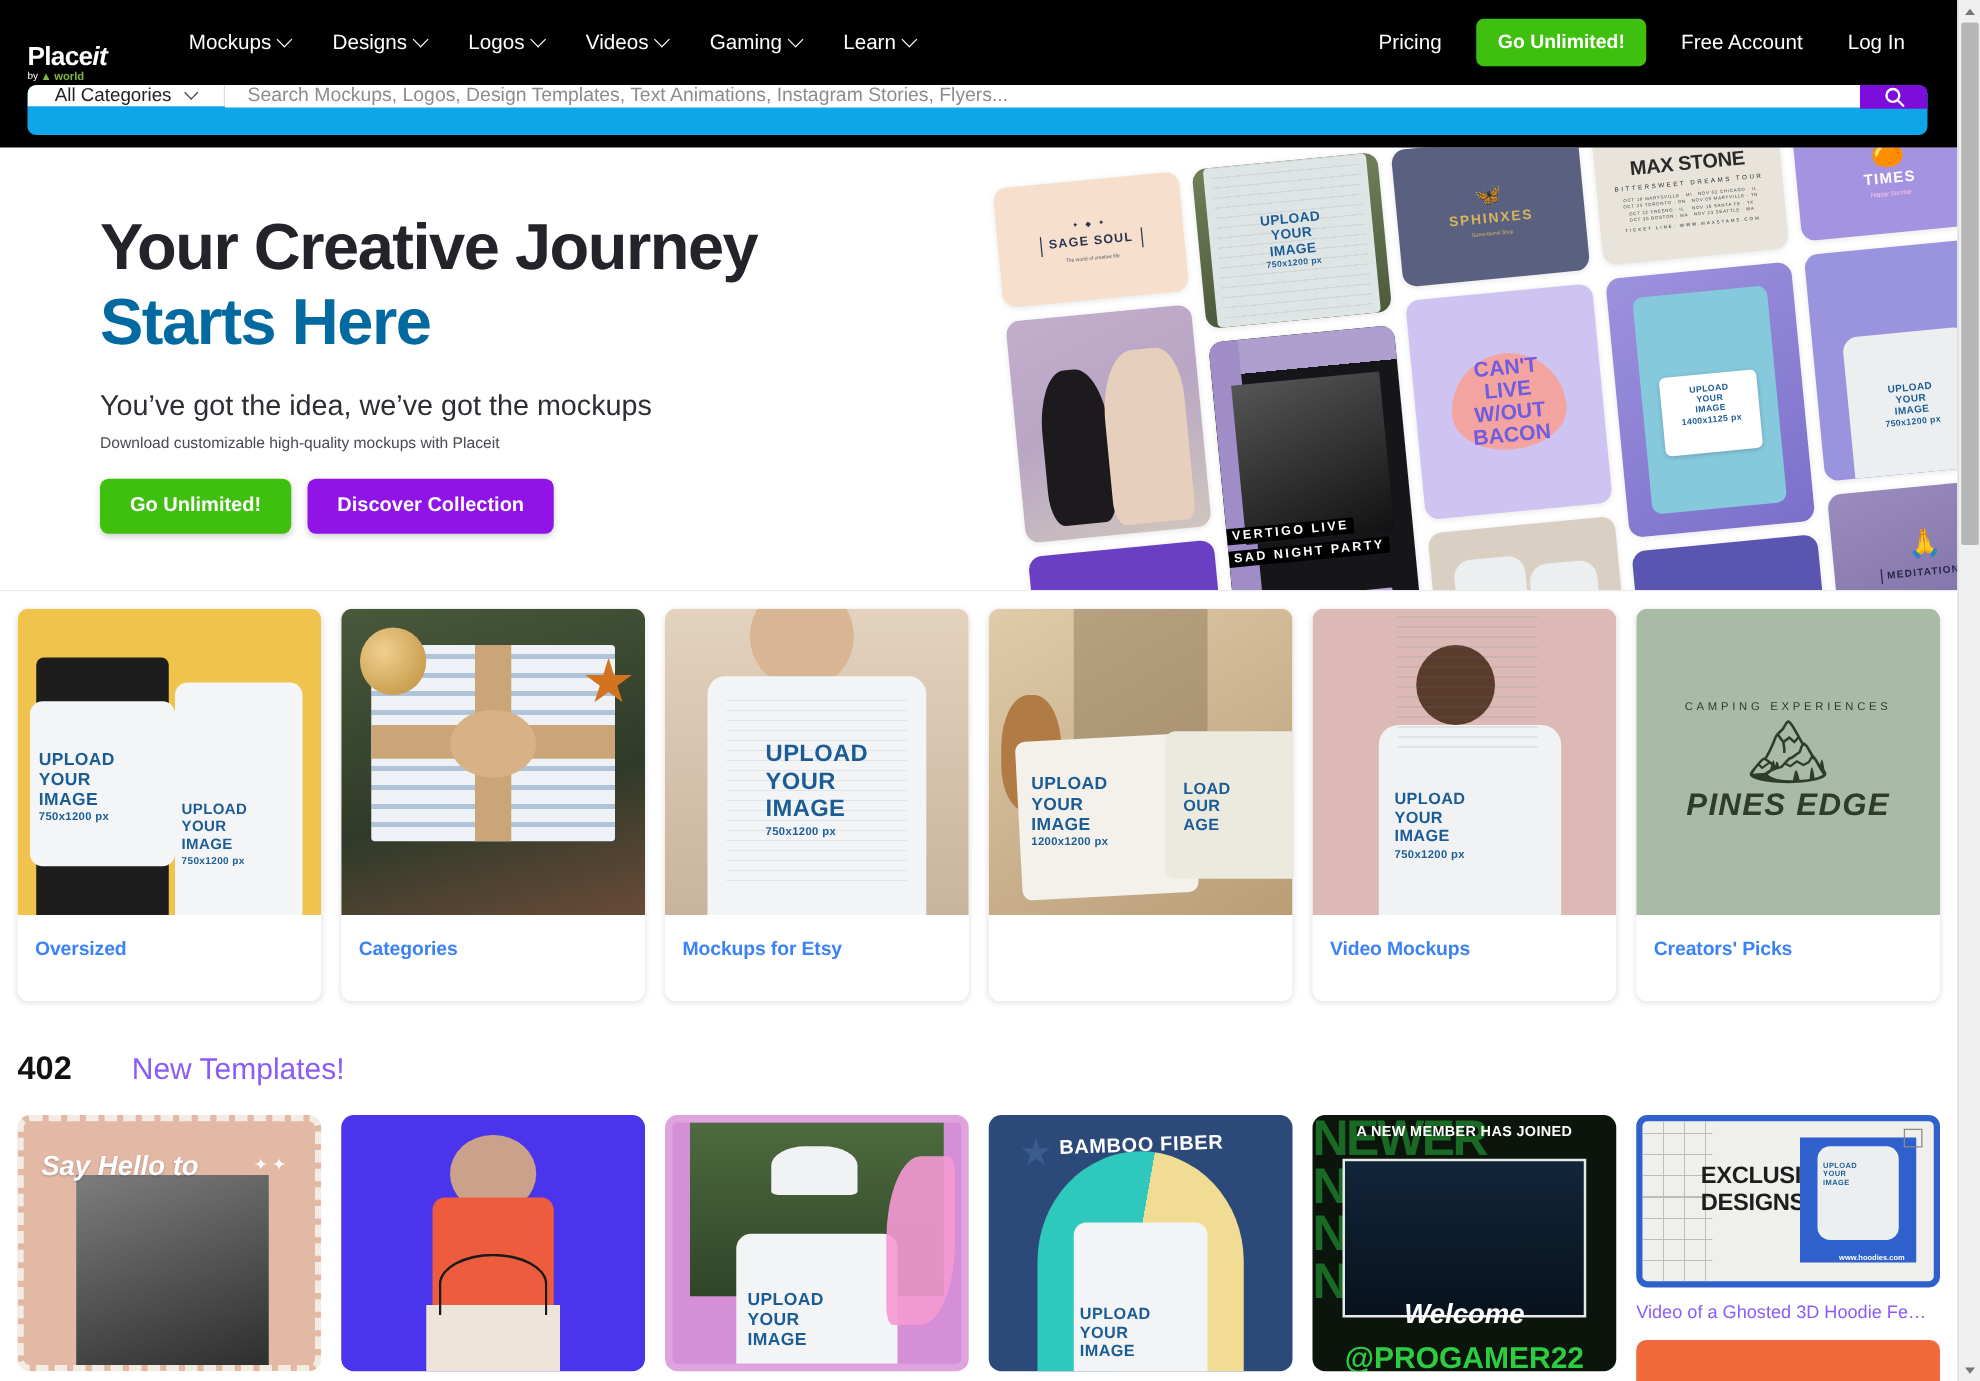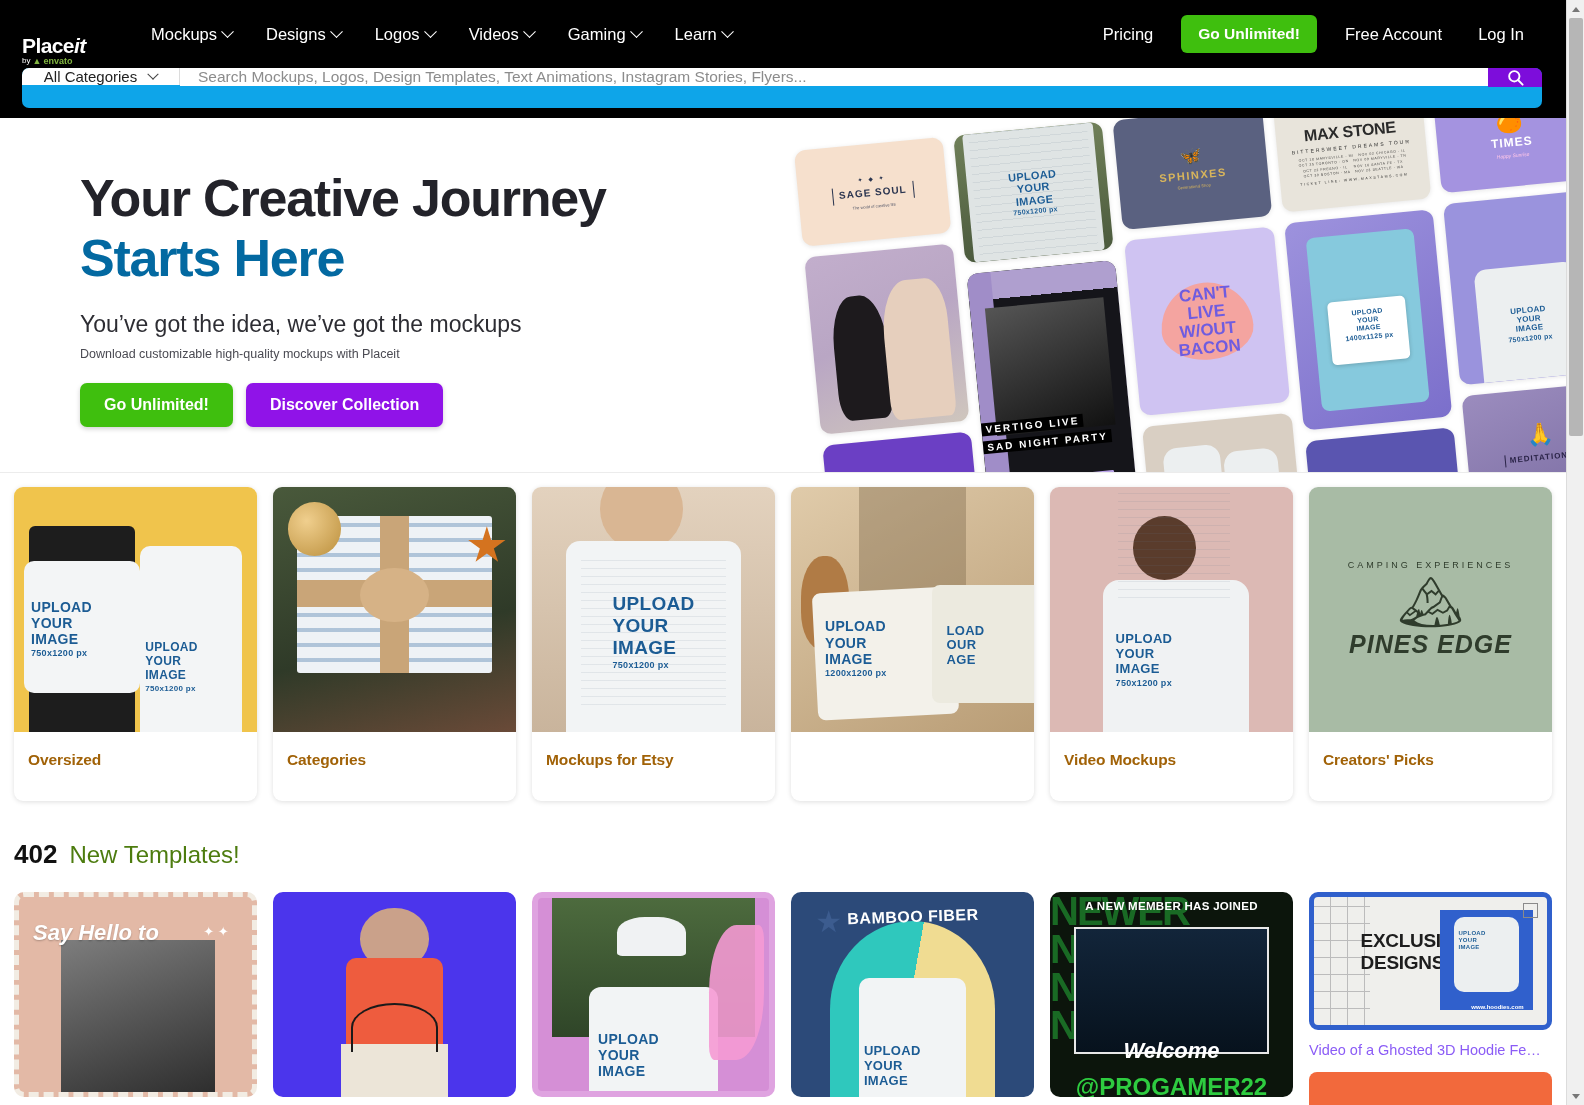--- a/index.html
+++ b/index.html
@@ -277,34 +277,34 @@
     height: 245px;
     position: relative;
     overflow: hidden;
     display: flex;
     align-items: center;
     justify-content: center;
   }
   .cat-label {
     font-size: 15.5px;
     font-weight: 700;
-    color: #a16207;
+    color: #3b82f6;
     padding: 19px 14px 32px 14px;
     letter-spacing: -.1px;
   }
 
   
   .nt-head {
     padding: 38px 0 0 14px;
     display: flex;
     align-items: baseline;
     gap: 12px;
   }
   .nt-count { font-size: 26px; font-weight: 700; color: #111; }
-  .nt-label { font-size: 24px; font-weight: 400; color: #4d7c0f; }
+  .nt-label { font-size: 24px; font-weight: 400; color: #8b5cf6; margin-left: 36px; }
 
   .tpl-row {
     display: grid;
     grid-template-columns: repeat(6, 1fr);
     gap: 16px;
     padding: 22px 14px 0 14px;
   }
   .tpl-card { cursor: pointer; }
   .tpl-img {
     border-radius: 10px;
@@ -371,21 +371,21 @@
   <div class="page">
 
     <div class="header">
       <div class="nav-row">
 
         <div class="logo">
           <div class="logo-main"><span>Place</span><i>it</i></div>
           <div class="logo-sub">
             <span>by</span>
             <span class="env">▲</span>
-            <span class="env">envato</span>
+            <span class="env">world</span>
           </div>
         </div>
 
         <div class="nav-items">
           <div class="nav-item">
             <span>Mockups</span>
             <span class="caret"></span>
           </div>
           <div class="nav-item">
             <span>Designs</span>

